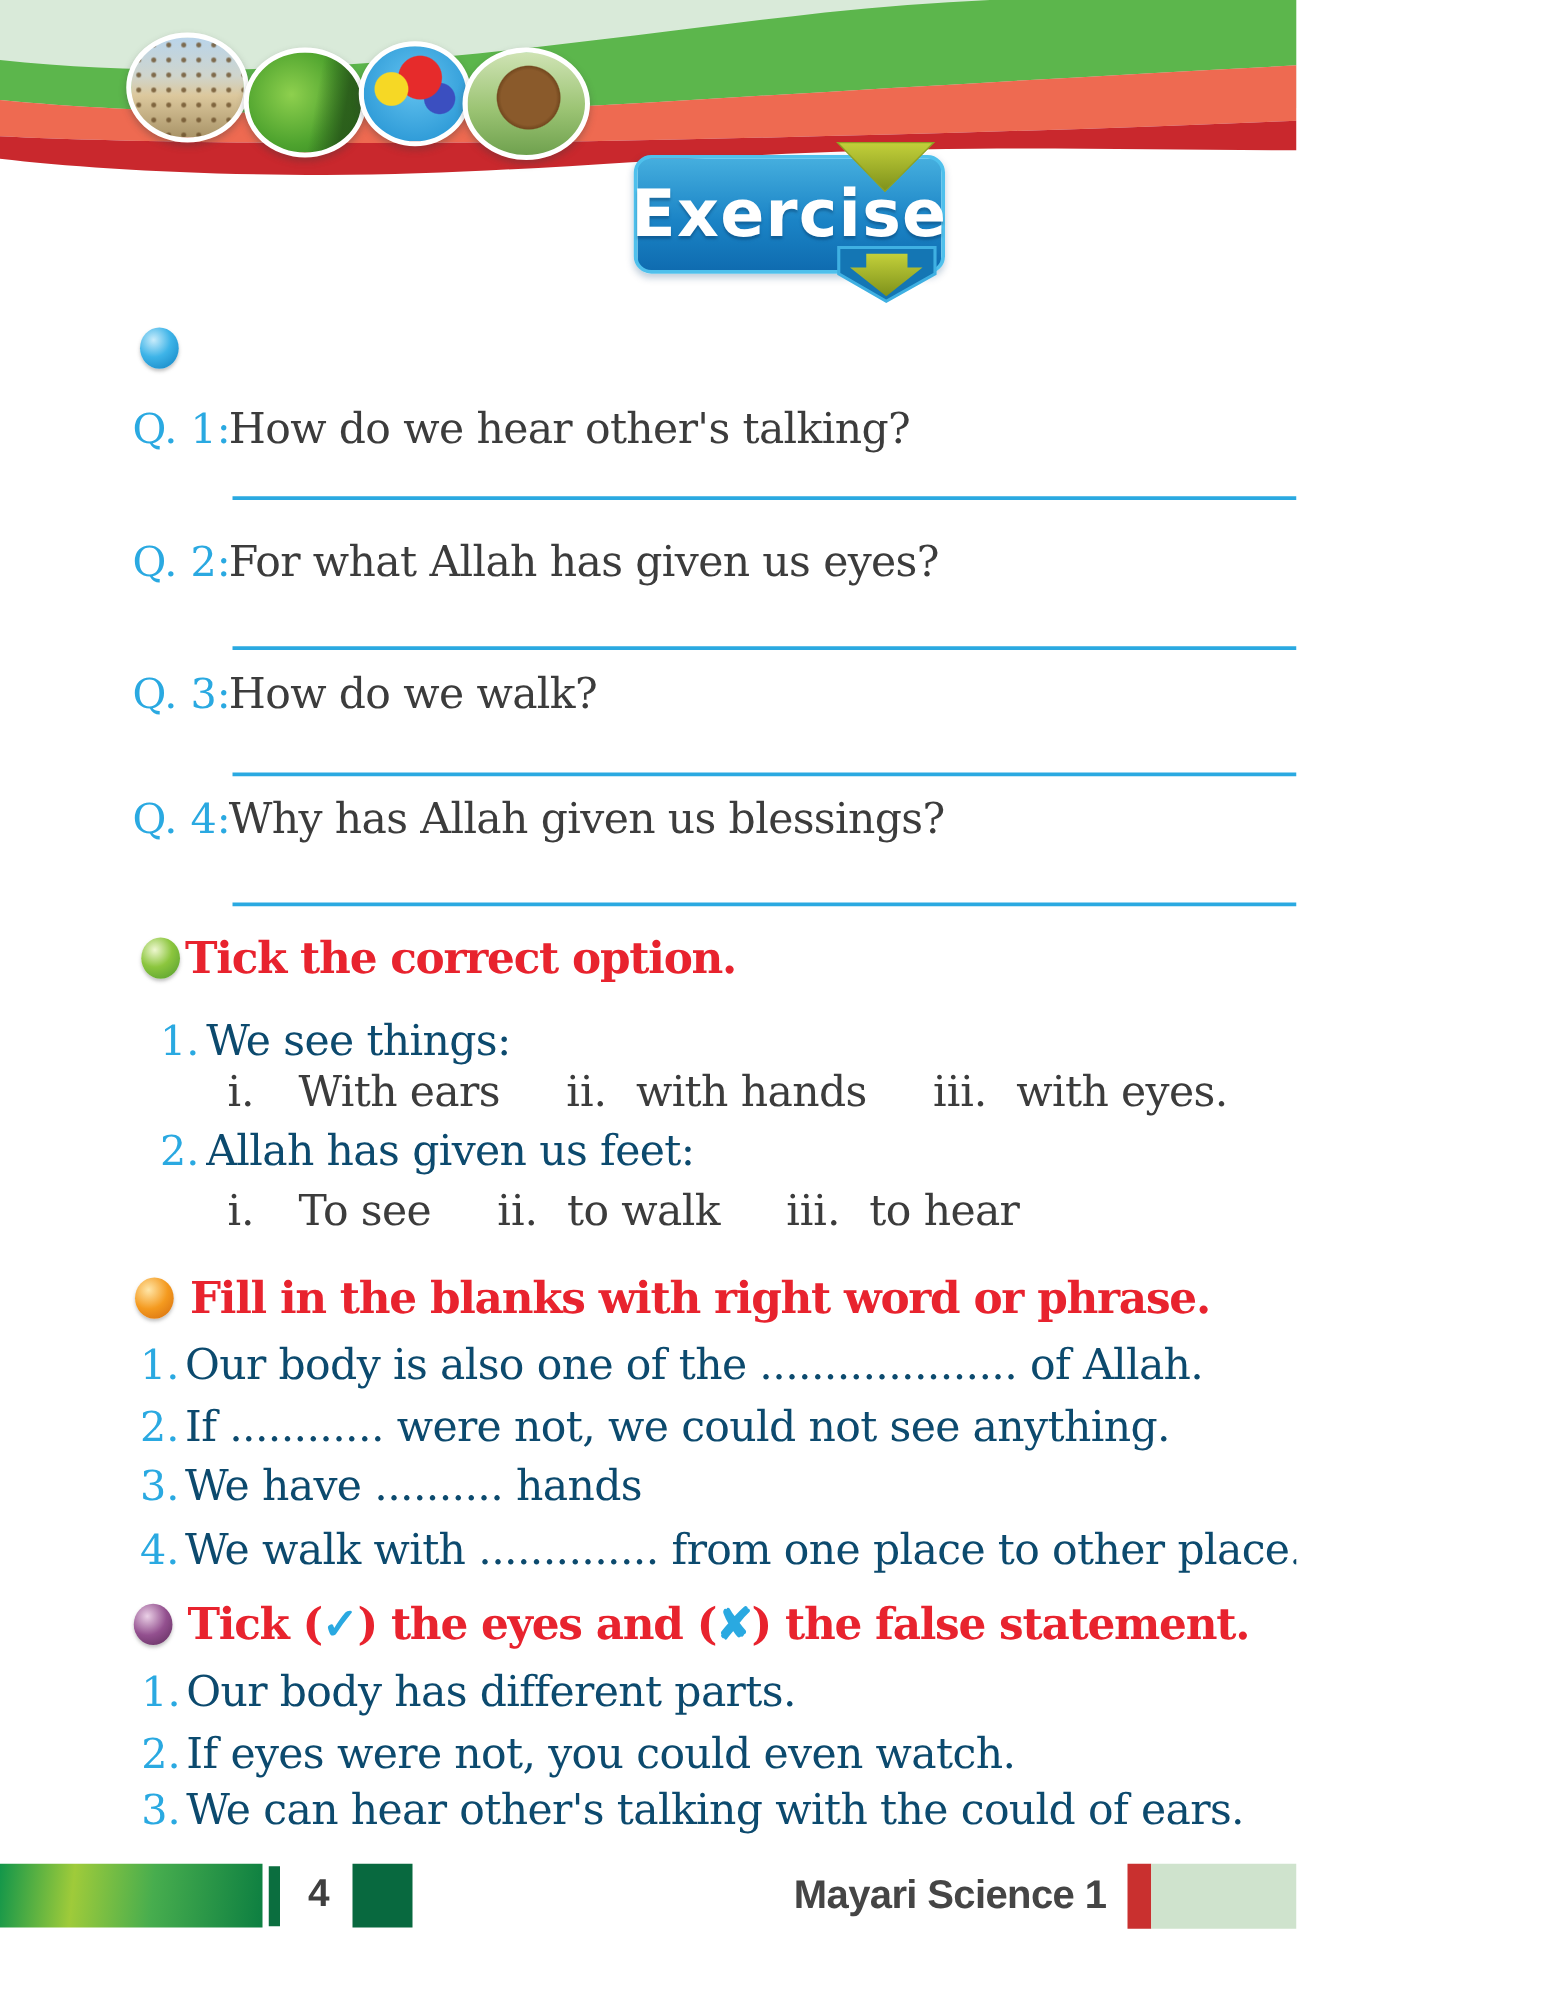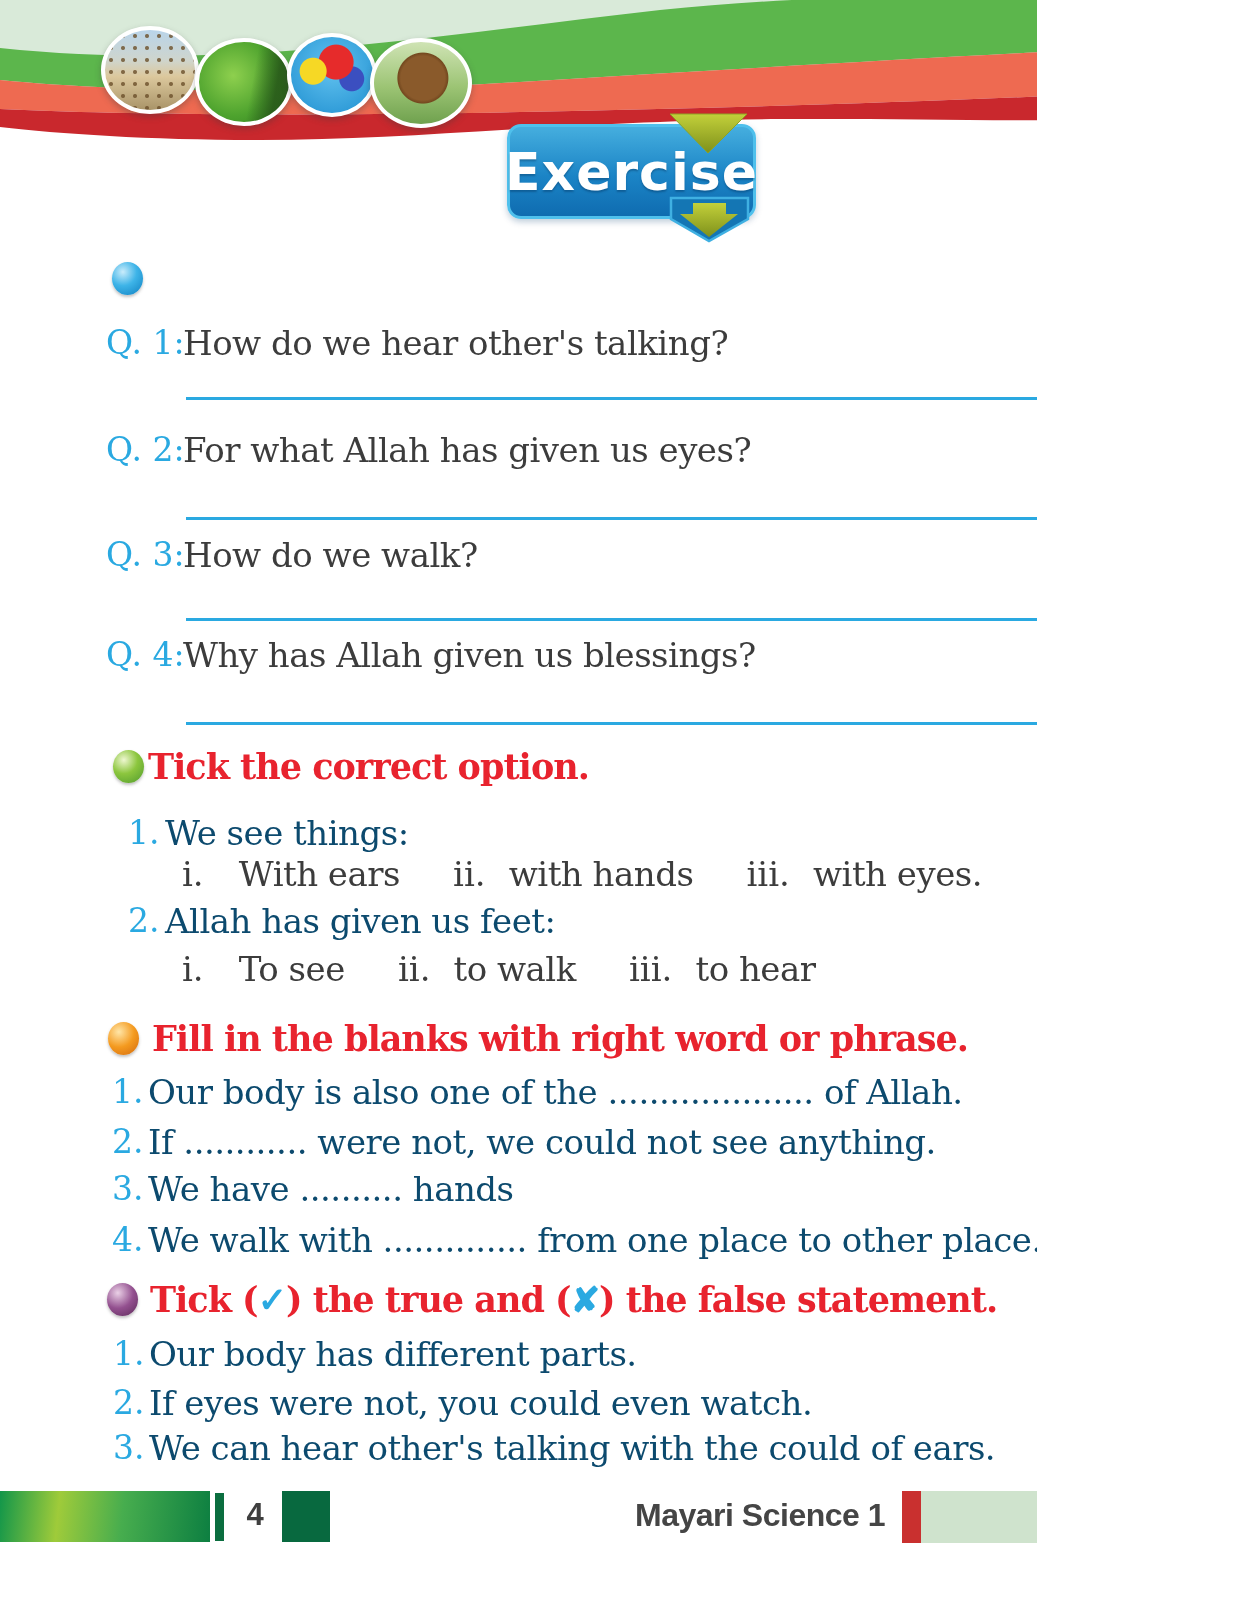--- a/index.html
+++ b/index.html
@@ -217,21 +217,21 @@
     <span class="num abs" style="left:112px;">3.</span>
     <span class="body-text abs" style="left:148px;">We have .......... hands</span>
   </div>
   <div class="row" style="top:1219px;">
     <span class="num abs" style="left:112px;">4.</span>
     <span class="body-text abs" style="left:148px;">We walk with .............. from one place to other place.</span>
   </div>
 
   <div class="bullet purple" style="left:107px; top:1283px;"></div>
   <div class="sec-head" style="left:150px; top:1279px;">
-    <span>Tick (</span><span class="blue-glyph">✓</span><span>) the true and (</span><span class="blue-glyph">✘</span><span>) the false statement.</span>
+    <span>Tick (</span><span class="blue-glyph">✓</span><span>) the eyes and (</span><span class="blue-glyph">✘</span><span>) the false statement.</span>
   </div>
 
   <div class="row" style="top:1333px;">
     <span class="num abs" style="left:113px;">1.</span>
     <span class="body-text abs" style="left:149px;">Our body has different parts.</span>
   </div>
   <div class="tf-box" style="top:1333px;"></div>
 
   <div class="row" style="top:1382px;">
     <span class="num abs" style="left:113px;">2.</span>

